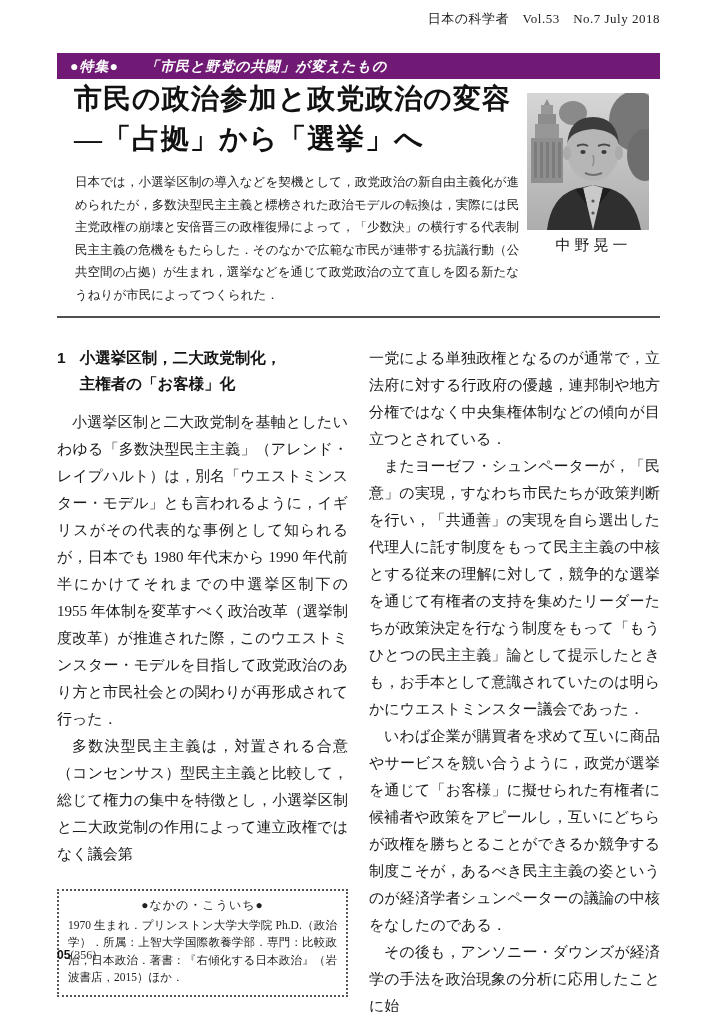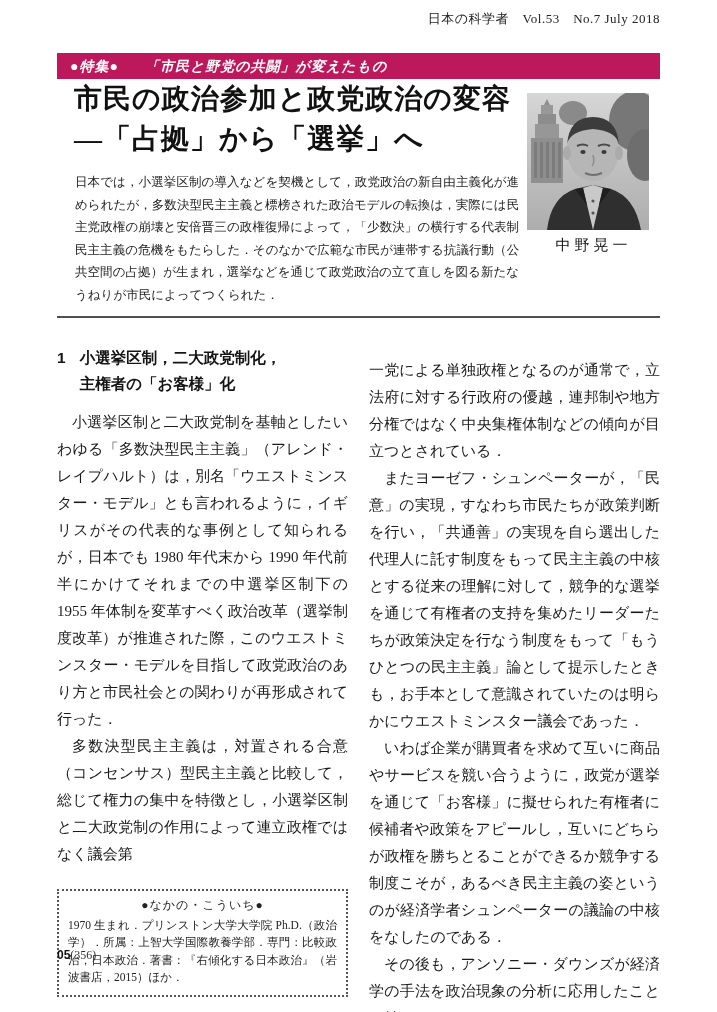--- a/index.html
+++ b/index.html
@@ -20,21 +20,21 @@
     padding-top:10px;
     text-align:right;
     font-size:13px;
     letter-spacing:0.5px;
     color:#222;
   }
 
   
   .banner {
     margin-top:25px;
-    background:#be185d;
+    background:#701a75;
     color:#ffffff;
     height:26px;
     line-height:26px;
     padding-left:13px;
     font-family:"Liberation Sans","DejaVu Sans",sans-serif;
     font-weight:bold;
     font-style:italic;
     font-size:14px;
     display:flex;
     align-items:center;
@@ -97,21 +97,21 @@
     margin-bottom:12px;
   }
   .section-heading .h-num { margin-right:14px; }
   .body-p {
     font-size:15px;
     line-height:27px;
     text-align:justify;
     text-indent:1em;
     color:#1a1a1a;
   }
-  .body-p.noindent { text-indent:0;margin-top:12px; }
+  .body-p.noindent { text-indent:0; }
 
   
   .bio-box {
     margin-top:21px;
     border:2px dotted #555;
     padding:6px 9px 8px 9px;
     font-size:11.5px;
     line-height:17.5px;
     color:#222;
   }

